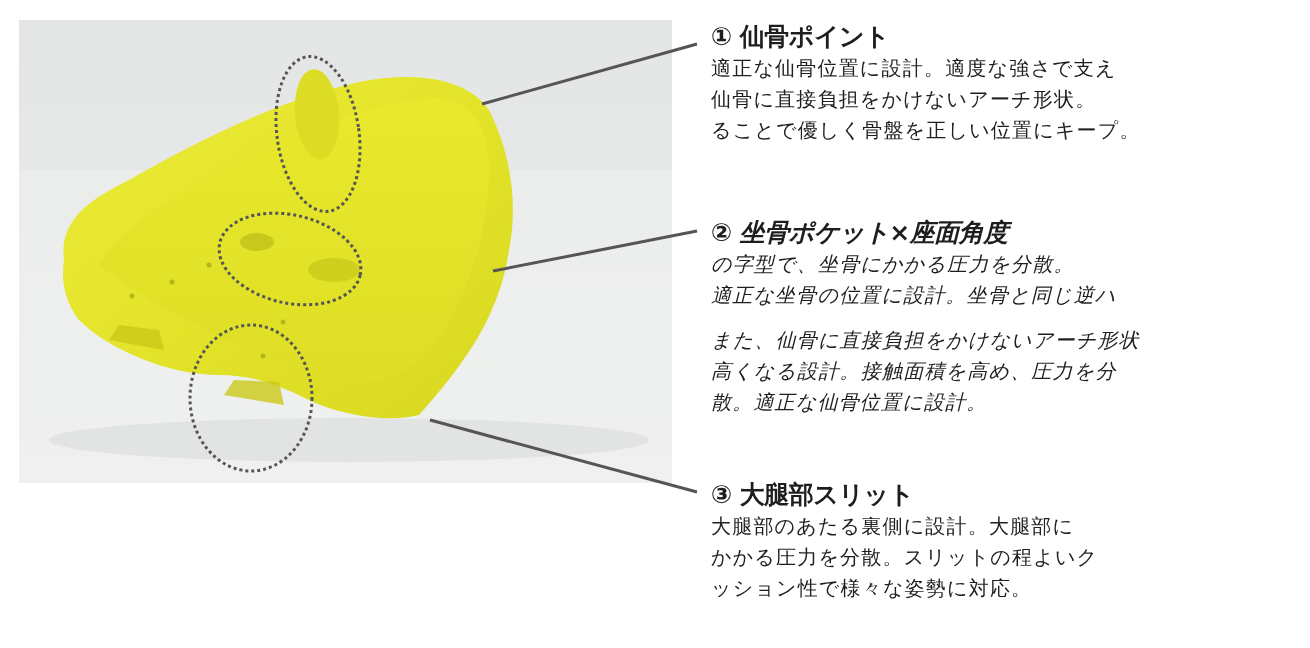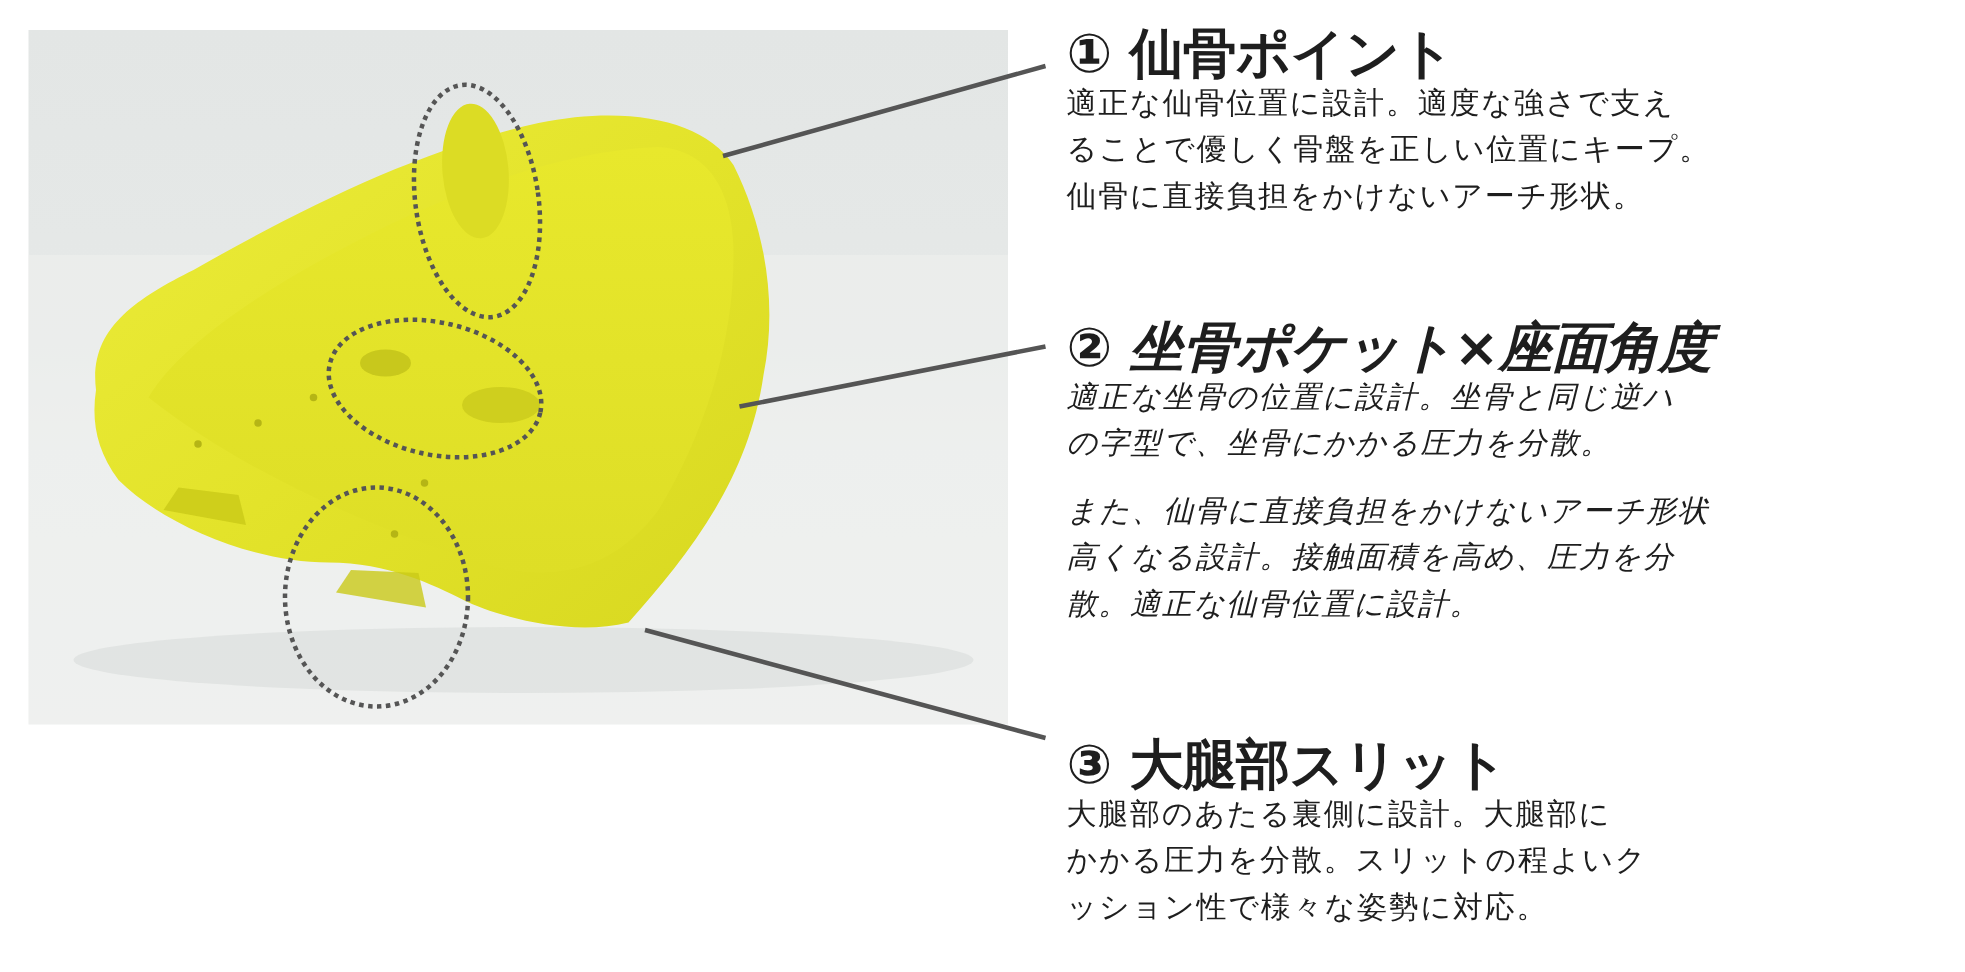--- a/index.html
+++ b/index.html
@@ -8,28 +8,28 @@
     font-family: "DejaVu Sans", "Liberation Sans", sans-serif; color: #1e1e1e;
   }
   .photo {
     position: absolute; left: 19px; top: 20px; width: 653px; height: 463px;
     background: linear-gradient(180deg, #e3e6e5 0%, #e6e9e8 45%, #eceeed 60%, #eff1f0 100%);
     overflow: hidden;
   }
   .overlay { position: absolute; left: 0; top: 0; width: 1310px; height: 648px; pointer-events: none; }
   .section { position: absolute; left: 711px; }
   .title {
-    font-weight: bold; font-size: 36px; line-height: 32px; letter-spacing: -0.5px; white-space: nowrap;
+    font-weight: bold; font-size: 25px; line-height: 32px; letter-spacing: -0.5px; white-space: nowrap;
   }
   .body-line {
     font-size: 20px; line-height: 31px; letter-spacing: 1.2px; white-space: nowrap;
   }
   #sec1 { top: 21px; }
   #sec2 { top: 217px; font-style: italic; }
-  #sec3 { top: 495px; }
+  #sec3 { top: 479px; }
   #sec2 .line-3 { margin-top: 14px; }
 </style>
 </head>
 <body>
 
 <div class="photo">
   <svg width="653" height="463" viewBox="0 0 653 463">
     <defs>
       <linearGradient id="seatGrad" x1="0" y1="0" x2="1" y2="1">
         <stop offset="0" stop-color="#ecec3a"></stop>
@@ -86,28 +86,28 @@
   <ellipse cx="290" cy="259" rx="72" ry="44" transform="rotate(13 290 259)" fill="none" stroke="#555555" stroke-width="3" stroke-dasharray="3 3"></ellipse>
   <ellipse cx="251" cy="398" rx="61" ry="73" fill="none" stroke="#555555" stroke-width="3" stroke-dasharray="3 3"></ellipse>
   <line x1="482" y1="104" x2="697" y2="44" stroke="#555555" stroke-width="3"></line>
   <line x1="493" y1="271" x2="697" y2="231" stroke="#555555" stroke-width="3"></line>
   <line x1="430" y1="420" x2="697" y2="492" stroke="#555555" stroke-width="3"></line>
 </svg>
 
 <div class="section" id="sec1">
   <div class="title">① 仙骨ポイント</div>
   <div class="body-line">適正な仙骨位置に設計。適度な強さで支え</div>
+  <div class="body-line">仙骨に直接負担をかけないアーチ形状。</div>
   <div class="body-line">ることで優しく骨盤を正しい位置にキープ。</div>
-  <div class="body-line">仙骨に直接負担をかけないアーチ形状。</div>
 </div>
 
 <div class="section" id="sec2">
   <div class="title">② 坐骨ポケット×座面角度</div>
+  <div class="body-line">の字型で、坐骨にかかる圧力を分散。</div>
   <div class="body-line">適正な坐骨の位置に設計。坐骨と同じ逆ハ</div>
-  <div class="body-line">の字型で、坐骨にかかる圧力を分散。</div>
   <div class="body-line line-3">また、仙骨に直接負担をかけないアーチ形状</div>
   <div class="body-line">高くなる設計。接触面積を高め、圧力を分</div>
   <div class="body-line">散。適正な仙骨位置に設計。</div>
 </div>
 
 <div class="section" id="sec3">
   <div class="title">③ 大腿部スリット</div>
   <div class="body-line">大腿部のあたる裏側に設計。大腿部に</div>
   <div class="body-line">かかる圧力を分散。スリットの程よいク</div>
   <div class="body-line">ッション性で様々な姿勢に対応。</div>

